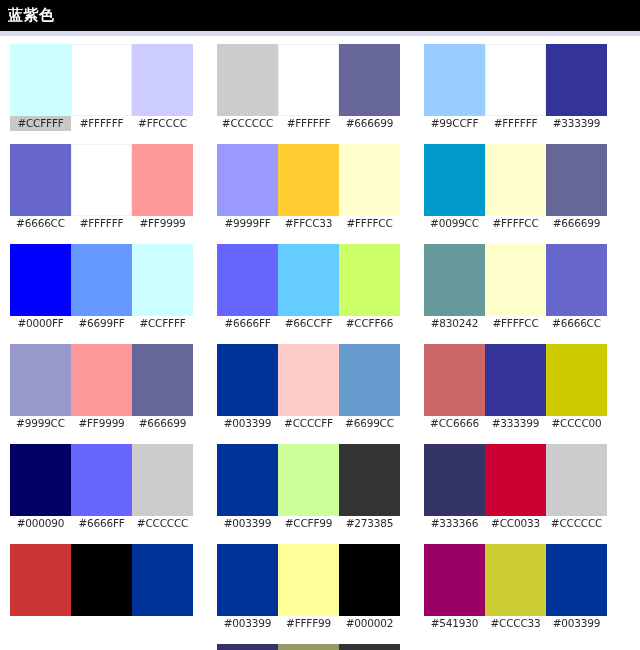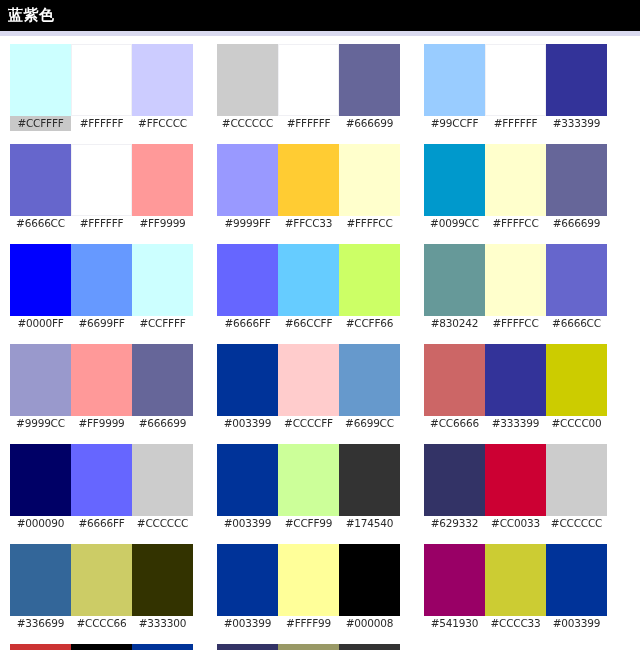--- a/index.html
+++ b/index.html
@@ -161,32 +161,20 @@
             <div class="swatch-cell" title="#CCCCCC" style="background: rgb(204, 204, 204);"></div>
           </div>
           <div class="label-strip">
             <div class="label-cell">#000090</div>
             <div class="label-cell">#6666FF</div>
             <div class="label-cell">#CCCCCC</div>
           </div>
         </div>
         <div class="palette-row">
           <div class="swatch-strip">
-            <div class="swatch-cell" title="#336699" style="background: rgb(51, 102, 153);"></div>
-            <div class="swatch-cell" title="#CCCC66" style="background: rgb(204, 204, 102);"></div>
-            <div class="swatch-cell" title="#333300" style="background: rgb(51, 51, 0);"></div>
-          </div>
-          <div class="label-strip">
-            <div class="label-cell">#336699</div>
-            <div class="label-cell">#CCCC66</div>
-            <div class="label-cell">#333300</div>
-          </div>
-        </div>
-        <div class="palette-row">
-          <div class="swatch-strip">
             <div class="swatch-cell" title="#CC3333" style="background: rgb(204, 51, 51);"></div>
             <div class="swatch-cell" title="#000000" style="background: rgb(0, 0, 0);"></div>
             <div class="swatch-cell" title="#003399" style="background: rgb(0, 51, 153);"></div>
           </div>
         </div>
       </div>
       <div class="col-gap"></div>
       <div class="palette-column">
         <div class="palette-row">
           <div class="swatch-strip">
@@ -238,33 +226,33 @@
         </div>
         <div class="palette-row">
           <div class="swatch-strip">
             <div class="swatch-cell" title="#003399" style="background: rgb(0, 51, 153);"></div>
             <div class="swatch-cell" title="#CCFF99" style="background: rgb(204, 255, 153);"></div>
             <div class="swatch-cell" title="#333333" style="background: rgb(51, 51, 51);"></div>
           </div>
           <div class="label-strip">
             <div class="label-cell">#003399</div>
             <div class="label-cell">#CCFF99</div>
-            <div class="label-cell">#174540</div>
+            <div class="label-cell">#273385</div>
           </div>
         </div>
         <div class="palette-row">
           <div class="swatch-strip">
             <div class="swatch-cell" title="#003399" style="background: rgb(0, 51, 153);"></div>
             <div class="swatch-cell" title="#FFFF99" style="background: rgb(255, 255, 153);"></div>
             <div class="swatch-cell" title="#000000" style="background: rgb(0, 0, 0);"></div>
           </div>
           <div class="label-strip">
             <div class="label-cell">#003399</div>
             <div class="label-cell">#FFFF99</div>
-            <div class="label-cell">#000008</div>
+            <div class="label-cell">#000002</div>
           </div>
         </div>
         <div class="palette-row">
           <div class="swatch-strip">
             <div class="swatch-cell" title="#333366" style="background: rgb(51, 51, 102);"></div>
             <div class="swatch-cell" title="#999966" style="background: rgb(153, 153, 102);"></div>
             <div class="swatch-cell" title="#333333" style="background: rgb(51, 51, 51);"></div>
           </div>
         </div>
       </div>
@@ -318,21 +306,21 @@
             <div class="label-cell">#CCCC00</div>
           </div>
         </div>
         <div class="palette-row">
           <div class="swatch-strip">
             <div class="swatch-cell" title="#333366" style="background: rgb(51, 51, 102);"></div>
             <div class="swatch-cell" title="#CC0033" style="background: rgb(204, 0, 51);"></div>
             <div class="swatch-cell" title="#CCCCCC" style="background: rgb(204, 204, 204);"></div>
           </div>
           <div class="label-strip">
-            <div class="label-cell">#629332</div>
+            <div class="label-cell">#333366</div>
             <div class="label-cell">#CC0033</div>
             <div class="label-cell">#CCCCCC</div>
           </div>
         </div>
         <div class="palette-row">
           <div class="swatch-strip">
             <div class="swatch-cell" title="#990066" style="background: rgb(153, 0, 102);"></div>
             <div class="swatch-cell" title="#CCCC33" style="background: rgb(204, 204, 51);"></div>
             <div class="swatch-cell" title="#003399" style="background: rgb(0, 51, 153);"></div>
           </div>

